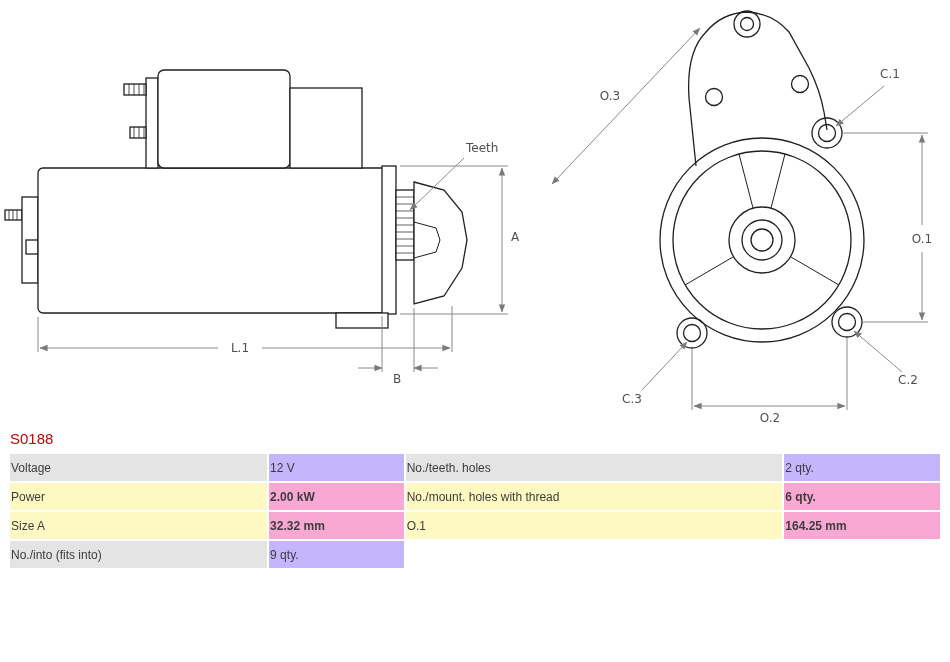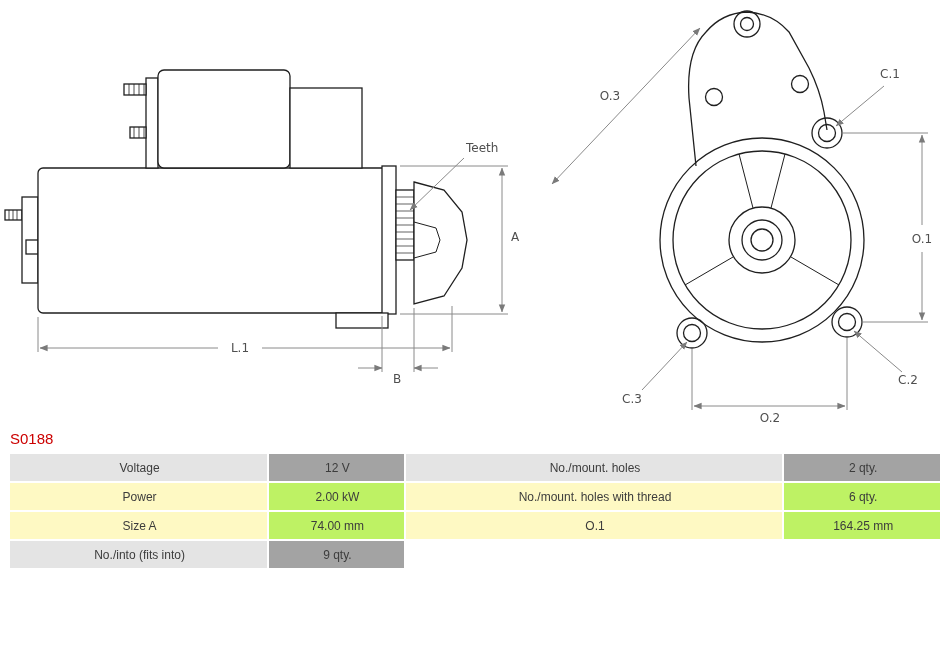--- a/index.html
+++ b/index.html
@@ -27,30 +27,30 @@
   table.spec-table {
     border-collapse: separate;
     border-spacing: 2px;
     width: 934px;
     margin: 0 8px;
     table-layout: fixed;
     font-size: 12px;
     color: #3c3c3c;
   }
   table.spec-table td {
-    padding: 7px 10px 6px 12px;
-    text-align: center;
+    padding: 7px 10px 6px 1px;
+    text-align: left;
     white-space: nowrap;
     overflow: hidden;
     height: 14px;
   }
   tr.odd  td.lbl { background: #e4e4e4; }
-  tr.odd  td.val { background: #a3a3a3; }
+  tr.odd  td.val { background: #c4b5fd; }
   tr.even td.lbl { background: #fef9c3; }
-  tr.even td.val { background: #bef264; }
+  tr.even td.val { background: #f9a8d4; font-weight: bold; }
   td.blank { background: #ffffff !important; }
 </style>
 </head>
 <body>
 
 <div class="page">
 
   <div class="drawing-wrap">
     <svg width="950" height="428" viewBox="0 0 950 428">
       <defs>
@@ -155,32 +155,32 @@
     <colgroup>
       <col style="width:256px">
         <col style="width:134px">
         <col style="width:375px">
         <col style="width:155px">
     </colgroup>
     <tbody>
       <tr class="odd">
         <td class="lbl">Voltage</td>
         <td class="val">12 V</td>
-        <td class="lbl">No./mount. holes</td>
+        <td class="lbl">No./teeth. holes</td>
         <td class="val">2 qty.</td>
       </tr>
       <tr class="even">
         <td class="lbl">Power</td>
         <td class="val">2.00 kW</td>
         <td class="lbl">No./mount. holes with thread</td>
         <td class="val">6 qty.</td>
       </tr>
       <tr class="even">
         <td class="lbl">Size A</td>
-        <td class="val">74.00 mm</td>
+        <td class="val">32.32 mm</td>
         <td class="lbl">O.1</td>
         <td class="val">164.25 mm</td>
       </tr>
       <tr class="odd">
         <td class="lbl">No./into (fits into)</td>
         <td class="val">9 qty.</td>
         <td class="lbl blank"></td>
         <td class="val blank"></td>
       </tr>
     </tbody>

